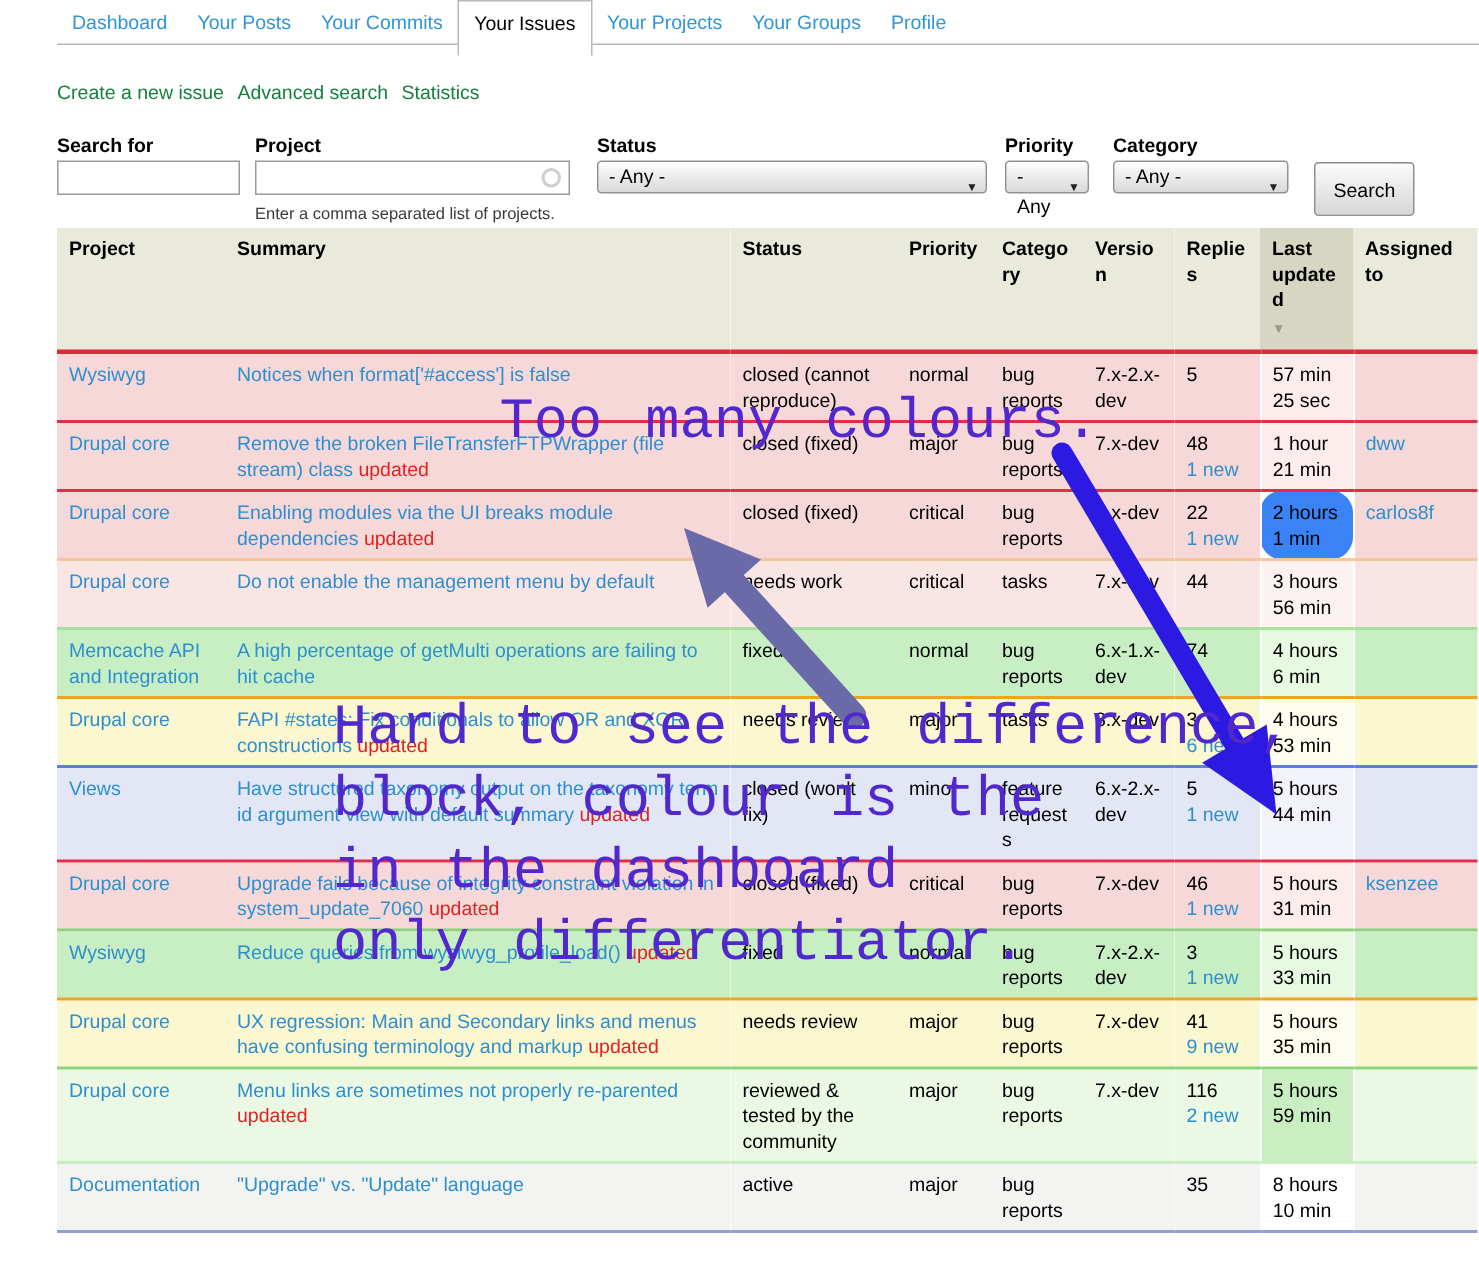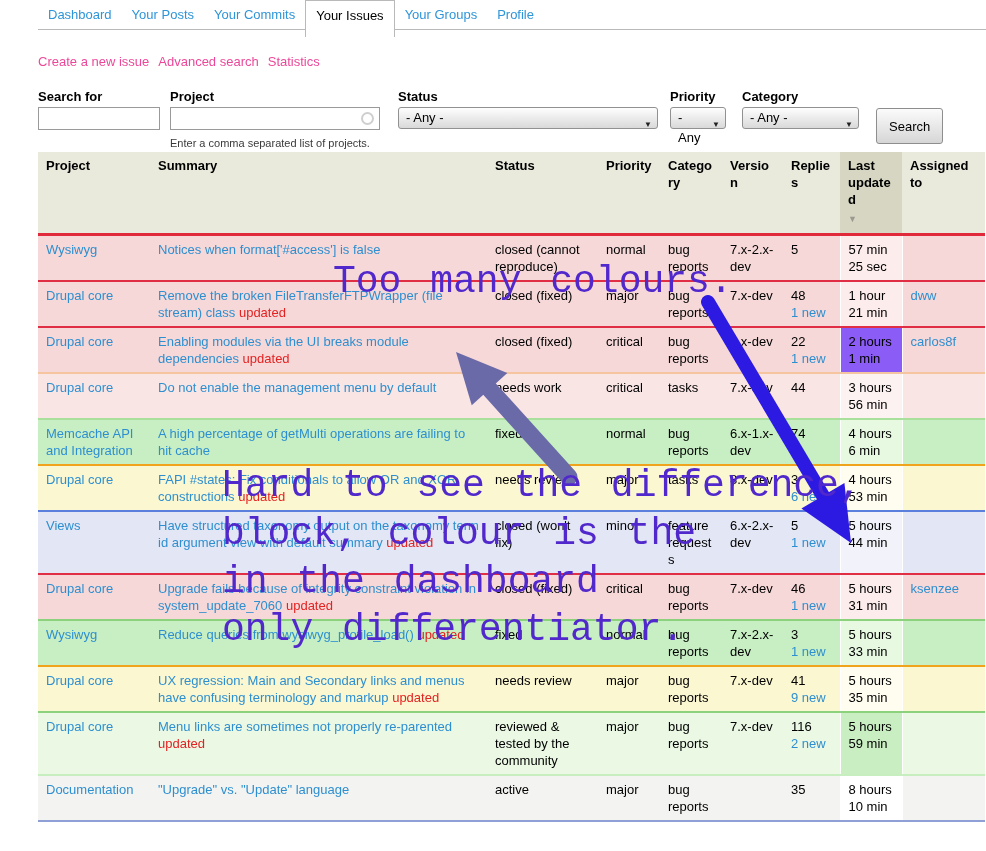--- a/index.html
+++ b/index.html
@@ -10,21 +10,21 @@
   
   .tabbar { position:relative; height:40px; }
   .tabline { position:absolute; left:38px; right:0; top:29px; height:1px; background:#b9b9b9; }
   .tabs { position:relative; display:flex; padding-left:38px; }
   .tab { padding:7px 10px 10px; color:#2e95d8; cursor:pointer; white-space:nowrap; }
   .tab.active { color:#000; background:#fff; border:1px solid #b9b9b9; border-bottom:none;
     height:37px; z-index:2; }
 
   
   .actions { padding:14px 0 0 38px; }
-  .actions a { color:#ec4899; text-decoration:none; margin-right:9px; cursor:pointer; }
+  .actions a { color:#15803d; text-decoration:none; margin-right:9px; cursor:pointer; }
 
   
   .filters { position:relative; height:72px; margin:12px 0 0 38px; }
   .f-label { position:absolute; top:8px; font-weight:bold; }
   .txt { position:absolute; top:26px; height:23px; border:1px solid #9a9a9a; background:#fff; padding:2px 5px; font:13px "Liberation Sans",sans-serif; }
   .ac-circle { position:absolute; width:13px; height:13px; border:2px solid #cfcfcf; border-radius:50%; }
   .help { position:absolute; top:56px; left:132px; font-size:11px; color:#3a3a3a; }
   .sel { position:absolute; top:26px; height:22px; line-height:20px; border:1px solid #919191; border-radius:3px;
     background:linear-gradient(#fefefe,#d9d9d9); padding:0 18px 0 7px; cursor:pointer; }
   .sel .car { position:absolute; right:5px; top:7px; font-size:8px; color:#222; }
@@ -53,20 +53,21 @@
 
 <div id="page">
 
   <div class="tabbar">
     <div class="tabline"></div>
     <div class="tabs" id="tabs">
         <div class="tab">Dashboard</div>
         <div class="tab">Your Posts</div>
         <div class="tab">Your Commits</div>
         <div class="tab active">Your Issues</div>
+        <div class="tab">Your Projects</div>
         <div class="tab">Your Groups</div>
         <div class="tab">Profile</div>
       </div>
   </div>
 
   <div class="actions" id="actions"><a>Create a new issue</a><a>Advanced search</a><a>Statistics</a></div>
 
   <div class="filters">
     <span class="f-label" style="left:0">Search for</span>
     <span class="f-label" style="left:132px">Project</span>
@@ -150,21 +151,21 @@
           <td style="border-bottom: 2px solid rgb(244, 197, 158);"><a>Drupal core</a></td>
           <td style="border-bottom: 2px solid rgb(244, 197, 158);"><a>Enabling modules via the UI breaks module dependencies</a> <span class="upd">updated</span></td>
           <td style="border-bottom: 2px solid rgb(244, 197, 158);">closed (fixed)</td>
           <td style="border-bottom: 2px solid rgb(244, 197, 158);">critical</td>
           <td style="border-bottom: 2px solid rgb(244, 197, 158);">bug reports</td>
           <td style="border-bottom: 2px solid rgb(244, 197, 158);">7.x-dev</td>
           <td style="border-bottom: 2px solid rgb(244, 197, 158);">
             <div>22</div>
             <div class="lnk">1 new</div>
           </td>
-          <td class="c-time" style="border-bottom: 2px solid rgb(244, 197, 158); background: #8b5cf6; border-left: 1px solid rgba(255, 255, 255, 0.85); border-right: 1px solid rgba(255, 255, 255, 0.85);">2 hours
+          <td class="c-time" style="border-bottom: 2px solid rgb(244, 197, 158); background: #3b82f6; border-left: 1px solid rgba(255, 255, 255, 0.85); border-right: 1px solid rgba(255, 255, 255, 0.85); border-radius: 15px;">2 hours
 1 min</td>
           <td style="border-bottom: 2px solid rgb(244, 197, 158);"><a>carlos8f</a></td>
         </tr>
         <tr style="background: rgb(250, 229, 229);">
           <td style="border-bottom: 2px solid rgb(169, 224, 155);"><a>Drupal core</a></td>
           <td style="border-bottom: 2px solid rgb(169, 224, 155);"><a>Do not enable the management menu by default</a></td>
           <td style="border-bottom: 2px solid rgb(169, 224, 155);">needs work</td>
           <td style="border-bottom: 2px solid rgb(169, 224, 155);">critical</td>
           <td style="border-bottom: 2px solid rgb(169, 224, 155);">tasks</td>
           <td style="border-bottom: 2px solid rgb(169, 224, 155);">7.x-dev</td>

